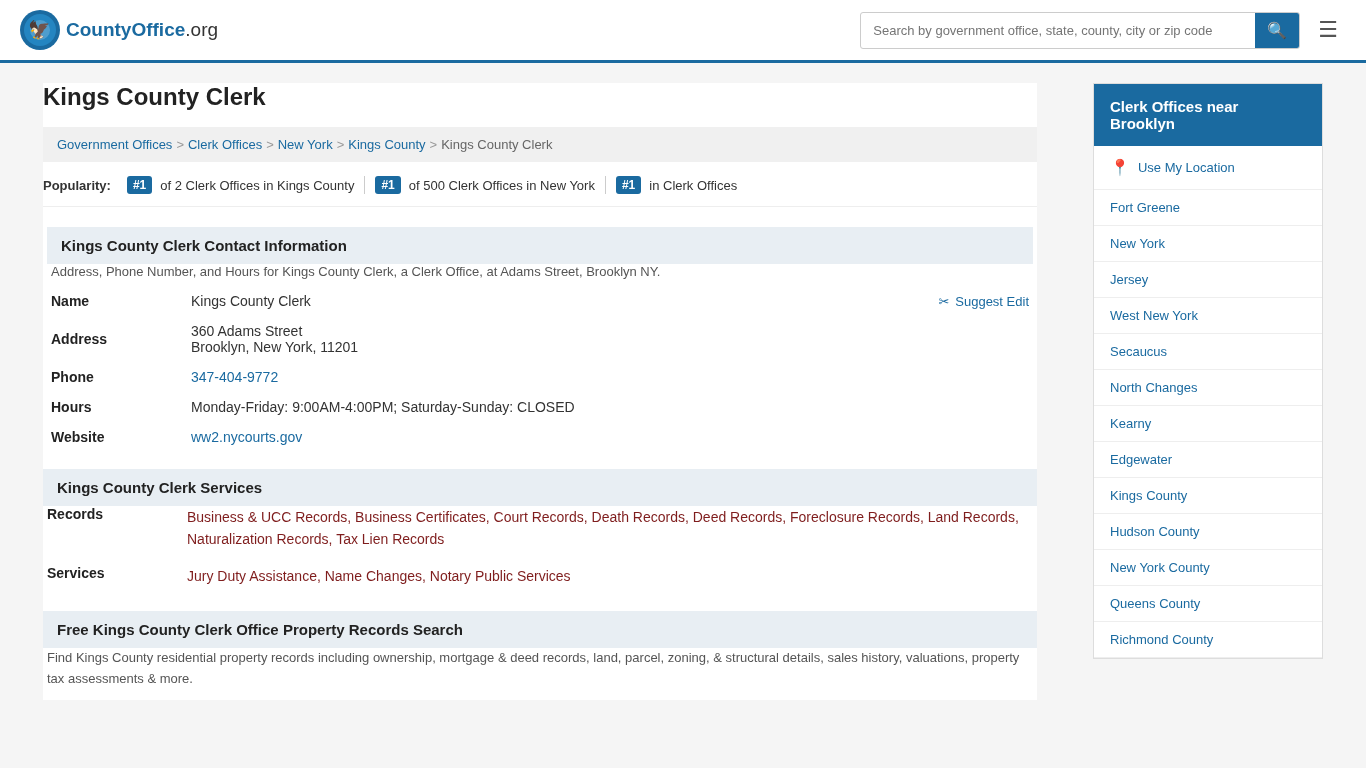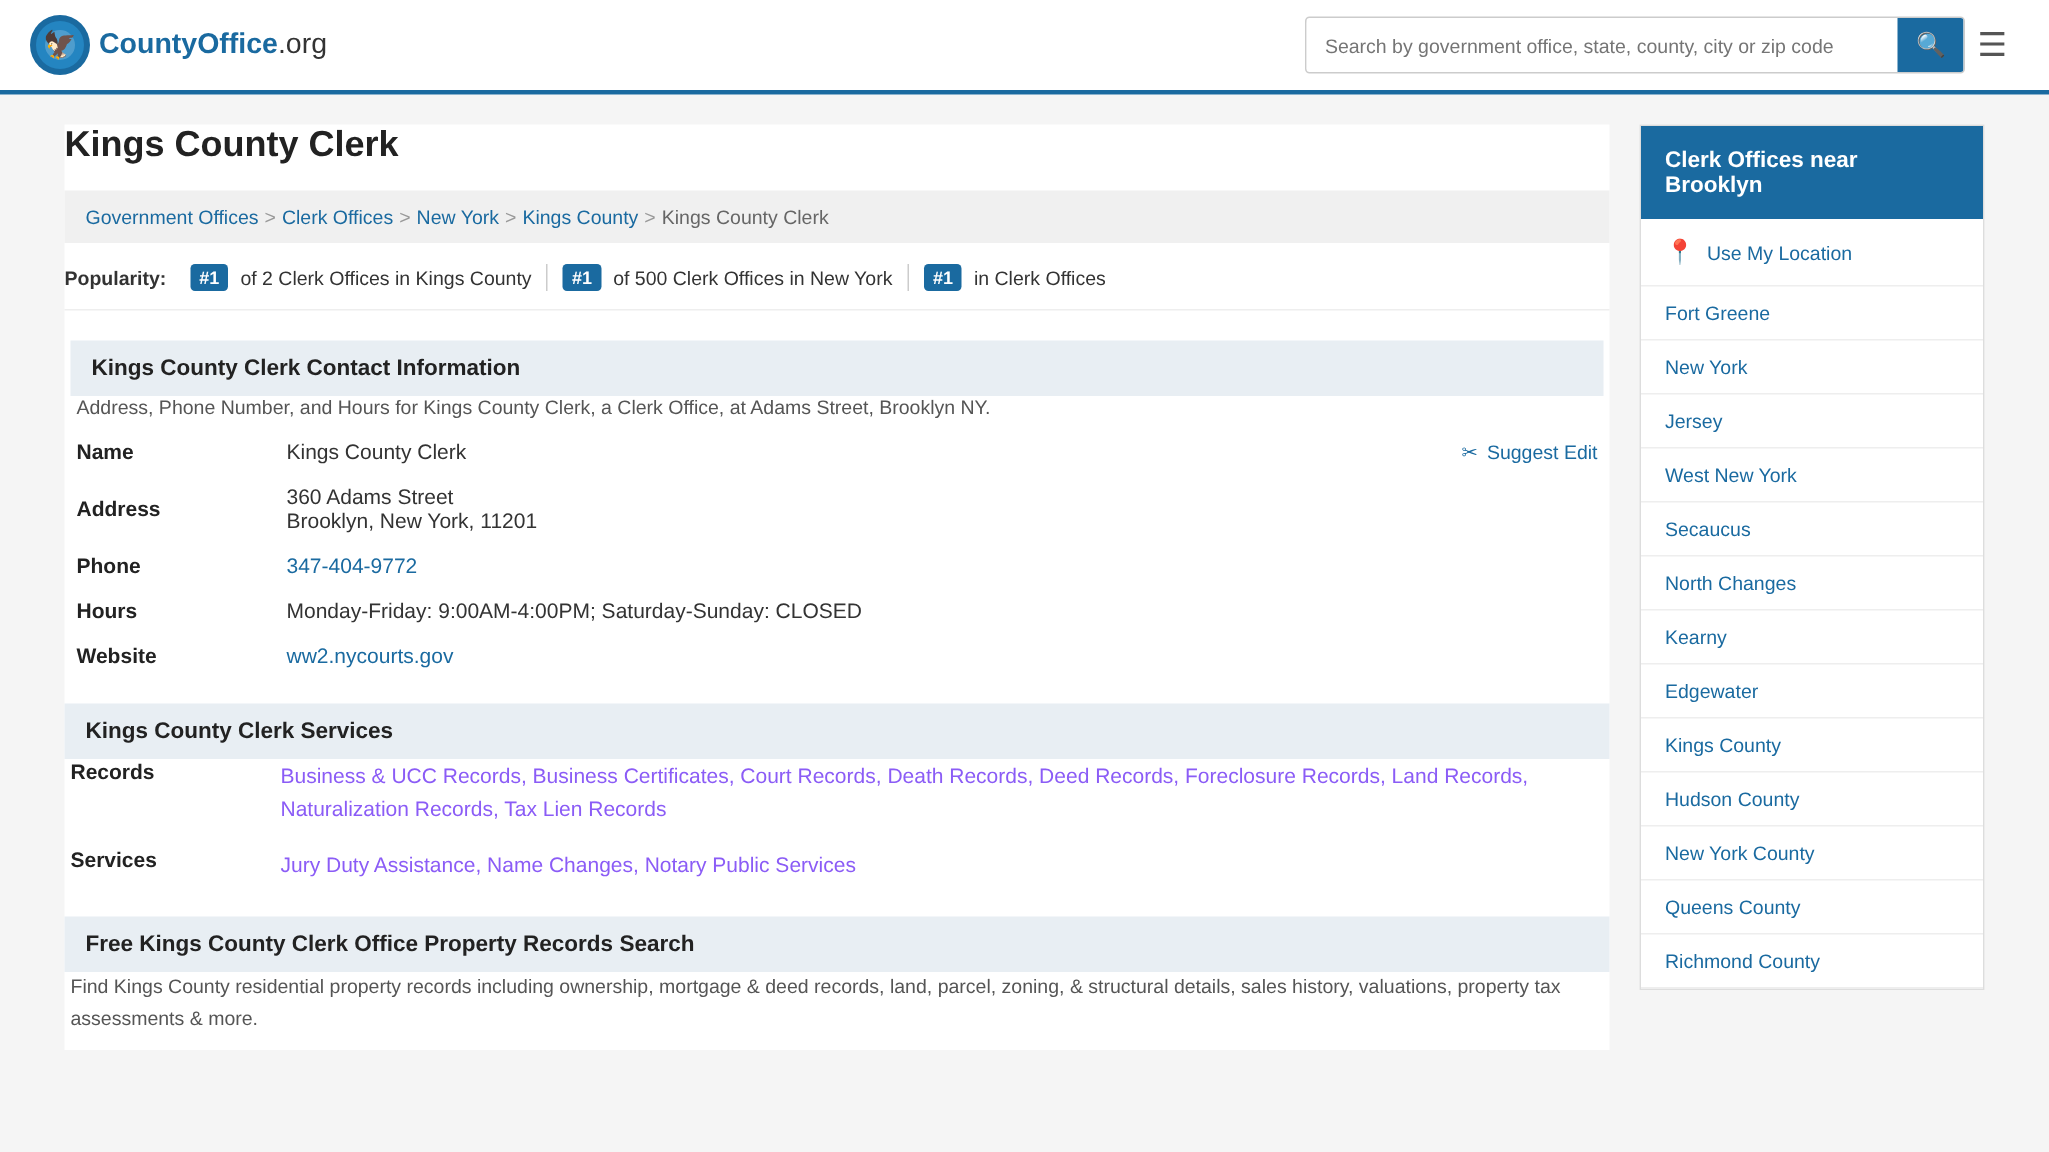--- a/index.html
+++ b/index.html
@@ -27,20 +27,21 @@
       font-size: 19px;
       font-weight: bold;
       color: #333;
     }
     .logo-text span {
       color: #1a6aa0;
     }
     .header-right {
       display: flex;
       align-items: center;
+      gap: 10px;
     }
     .search-bar {
       display: flex;
       align-items: center;
       border: 1px solid #ccc;
       border-radius: 3px;
       overflow: hidden;
       width: 440px;
     }
     .search-bar input {
@@ -206,39 +207,40 @@
     .services-label {
       font-weight: bold;
       width: 140px;
       min-width: 140px;
       font-size: 14px;
       color: #222;
     }
     .services-value {
       flex: 1;
       font-size: 14px;
-      color: #8b5cf6;
+      color: #7f1d1d;
       line-height: 1.6;
     }
 
     
     .free-search-section {
       margin-bottom: 10px;
     }
     .free-search-desc {
       font-size: 13px;
       color: #555;
       padding: 0 4px;
       line-height: 1.6;
     }
 
     
     .sidebar {
       width: 230px;
       min-width: 230px;
+      margin-left: 36px;
     }
     .sidebar-box {
       background: #fff;
       border: 1px solid #ddd;
     }
     .sidebar-title {
       background: #1a6aa0;
       color: #fff;
       font-size: 15px;
       font-weight: bold;

